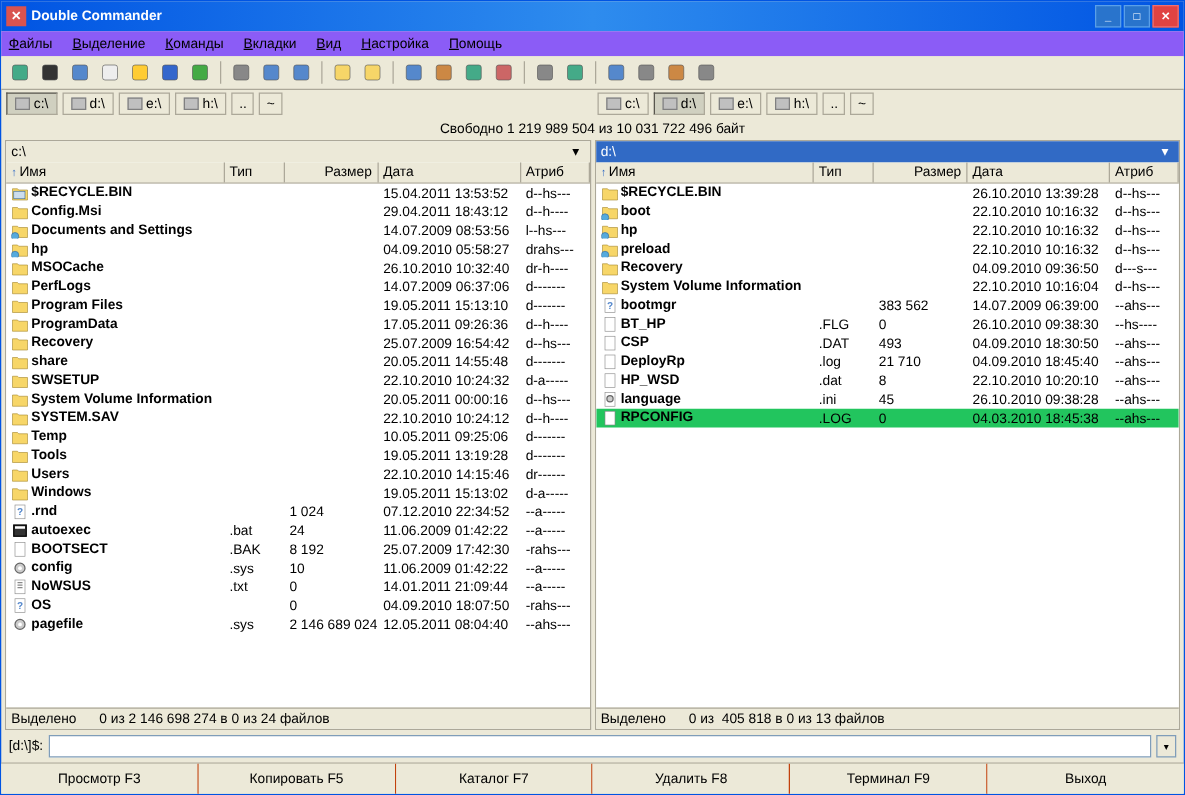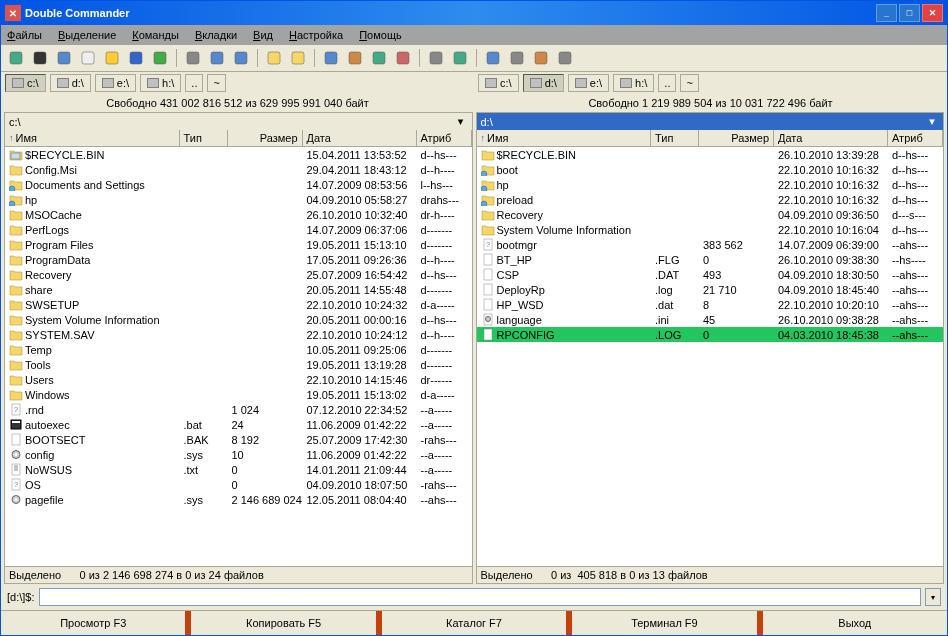--- a/index.html
+++ b/index.html
@@ -7,21 +7,21 @@
     
     .window { width: 948px; height: 636px; background: #ece9d8; border: 1px solid #0054e3; display: flex; flex-direction: column; }
     
     .titlebar { background: linear-gradient(to right, #0054e3, #2e8cee, #0054e3); height: 24px; display: flex; align-items: center; padding: 0 4px; color: white; font-weight: bold; }
     .titlebar-icon { width: 16px; height: 16px; background: #d9534f; margin-right: 4px; display: flex; align-items: center; justify-content: center; font-size: 10px; color: white; }
     .titlebar-text { flex: 1; }
     .titlebar-buttons { display: flex; gap: 2px; }
     .titlebar-btn { width: 21px; height: 18px; background: #2974cc; border: 1px solid #5a9fe8; display: flex; align-items: center; justify-content: center; color: white; font-size: 9px; cursor: pointer; }
     .titlebar-btn.close { background: #e04343; border-color: #f07070; }
     
-    .menubar { background: #a3a3a3; padding: 2px 4px; display: flex; gap: 12px; }
+    .menubar { background: #8b5cf6; padding: 2px 4px; display: flex; gap: 12px; }
     .menu-item { cursor: pointer; padding: 2px 2px; }
     .menu-item .ul { text-decoration: underline; }
     
     .toolbar { background: #ece9d8; padding: 2px 4px; display: flex; gap: 2px; border-bottom: 1px solid #aca899; align-items: center; }
     .tool-btn { width: 22px; height: 22px; border: 1px solid transparent; display: flex; align-items: center; justify-content: center; cursor: pointer; }
     .tool-sep { width: 1px; height: 18px; background: #aca899; margin: 0 3px; }
     
     .drive-bar { display: flex; gap: 0; }
     .drive-section { flex: 1; display: flex; align-items: center; padding: 2px 4px; gap: 4px; }
     .drive-btn { padding: 2px 6px; border: 1px solid #aca899; background: #ece9d8; cursor: pointer; display: flex; align-items: center; gap: 3px; }
@@ -49,35 +49,35 @@
     .col-size { width: 75px; text-align: center; justify-content: flex-end; }
     .col-date { width: 114px; }
     .col-attr { width: 55px; }
     
     .file-list { flex: 1; overflow-y: auto; background: white; }
     .file-row { display: flex; padding: 0 0; height: 15px; align-items: center; cursor: pointer; }
     .file-row.selected { background: #22c55e; }
     .file-cell { padding: 0 4px; overflow: hidden; white-space: nowrap; text-overflow: clip; }
     .file-icon { width: 14px; height: 13px; margin-right: 2px; flex-shrink: 0; }
     
-    .cell-name { flex: 1; min-width: 100px; display: flex; align-items: center; }
+    .cell-name { flex: 1; min-width: 100px; display: flex; align-items: flex-start; font-weight: bold; }
     .cell-type { width: 48px; }
     .cell-size { width: 75px; text-align: left; }
     .cell-date { width: 114px; }
     .cell-attr { width: 55px; }
     
     .status-bar { background: #ece9d8; padding: 2px 4px; border-top: 1px solid #aca899; }
     
     .command-bar { display: flex; padding: 4px 6px; align-items: center; gap: 4px; }
     .command-label { font-weight: normal; }
     .command-input { flex: 1; border: 1px solid #7f9db9; padding: 1px 3px; height: 18px; background: white; }
     .command-dropdown { width: 16px; height: 18px; border: 1px solid #7f9db9; background: #ece9d8; cursor: pointer; display: flex; align-items: center; justify-content: center; font-size: 8px; }
     
     .function-bar { display: flex; border-top: 1px solid #aca899; }
-    .func-btn { flex: 1; text-align: center; padding: 6px 2px; border-right: 6px solid #c2410c; cursor: pointer; background: #ece9d8; }
+    .func-btn { flex: 1; text-align: center; padding: 6px 2px; border-right: 1px solid #c2410c; cursor: pointer; background: #ece9d8; }
     .func-btn:last-child { border-right: none; }
     
     
     .ico-folder { fill: #f7d668; stroke: #a68a30; stroke-width: 0.5; }
     .ico-file { fill: #ffffff; stroke: #888; stroke-width: 0.5; }
   </style>
 </head>
 <body>
 
 <div class="window">
@@ -257,21 +257,20 @@
         <div class="drive-btn">
           <span class="drive-icon"></span>
           <span>h:\</span>
         </div>
         <div class="drive-small-btn">..</div>
         <div class="drive-small-btn">~</div>
       </div>
   </div>
 
   <div class="freespace-bar">
-    <div class="freespace">Свободно 431 002 816 512 из 629 995 991 040 байт</div>
     <div class="freespace">Свободно 1 219 989 504 из 10 031 722 496 байт</div>
   </div>
 
   <div class="panels">
 
     <div class="panel">
       <div class="path-bar">
         <span class="path-text">c:\</span>
         <span class="path-dropdown">▾</span>
       </div>
@@ -820,16 +819,17 @@
   <div class="command-bar">
     <span class="command-label">[d:\]$:</span>
     <input class="command-input" type="text" style="">
     <div class="command-dropdown">▾</div>
   </div>
 
   <div class="function-bar" id="funcbar">
       <div class="func-btn">Просмотр F3</div>
       <div class="func-btn">Копировать F5</div>
       <div class="func-btn">Каталог F7</div>
+      <div class="func-btn">Удалить F8</div>
       <div class="func-btn">Терминал F9</div>
       <div class="func-btn">Выход</div>
     </div>
 </div>
 
 </body></html>

